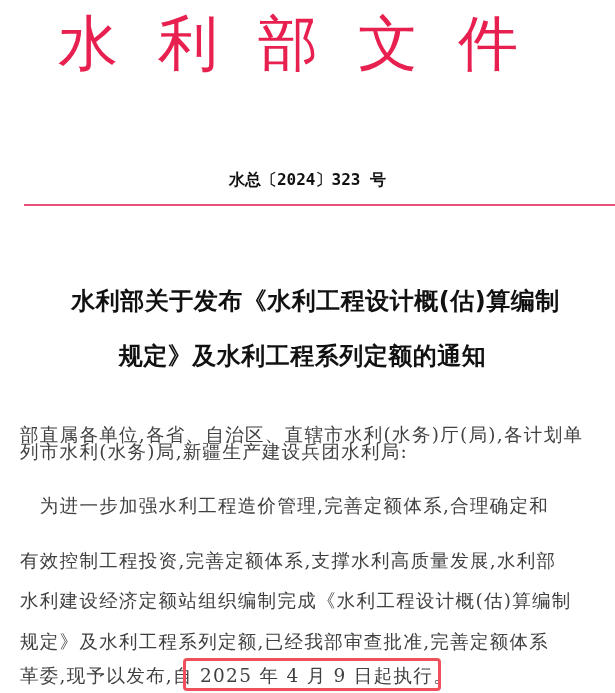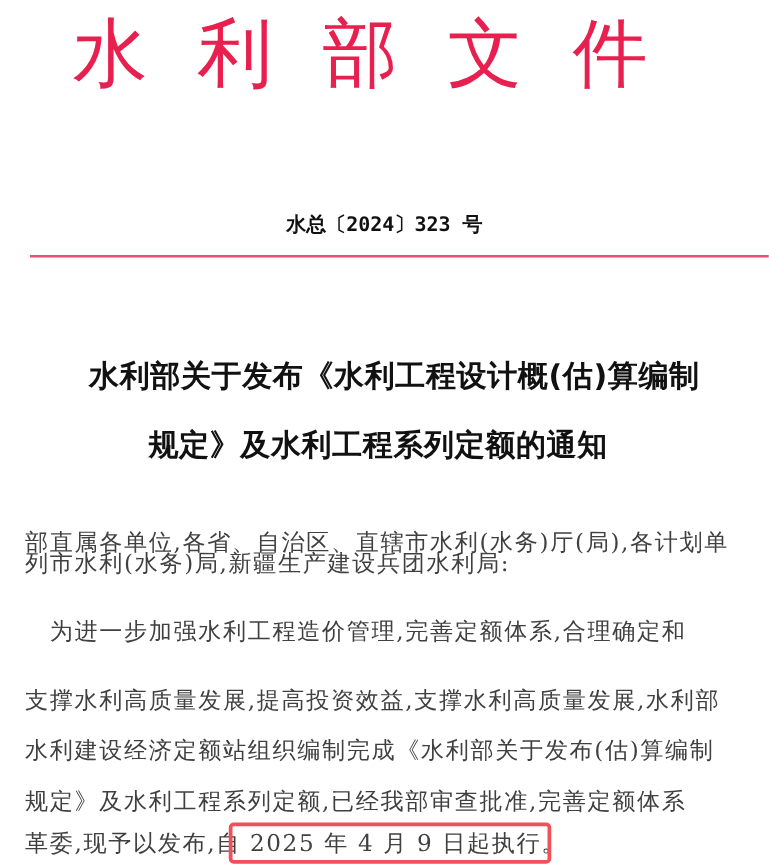--- a/index.html
+++ b/index.html
@@ -99,18 +99,18 @@
 <div class="doc-number">水总〔2024〕323 号</div>
 
 <div class="red-rule"></div>
 
 <div class="notice-title title-line-1">水利部关于发布《水利工程设计概(估)算编制</div>
 <div class="notice-title title-line-2">规定》及水利工程系列定额的通知</div>
 
 <div class="body-line" style="top:423px">部直属各单位,各省、自治区、直辖市水利(水务)厅(局),各计划单</div>
 <div class="body-line" style="top:440px">列市水利(水务)局,新疆生产建设兵团水利局:</div>
 <div class="body-line" style="top:494px">　为进一步加强水利工程造价管理,完善定额体系,合理确定和</div>
-<div class="body-line" style="top:549px">支撑水利高质量发展,提高投资效益,支撑水利高质量发展,水利部</div>
-<div class="body-line" style="top:589px">水利建设经济定额站组织编制完成《水利部关于发布(估)算编制</div>
+<div class="body-line" style="top:549px">有效控制工程投资,完善定额体系,支撑水利高质量发展,水利部</div>
+<div class="body-line" style="top:589px">水利建设经济定额站组织编制完成《水利工程设计概(估)算编制</div>
 <div class="body-line" style="top:630px">规定》及水利工程系列定额,已经我部审查批准,完善定额体系</div>
 <div class="body-line" style="top:664px">革委,现予以发布,自 2025 年 4 月 9 日起执行。</div>
 
 <div class="highlight-box"></div>
 
 </body></html>

